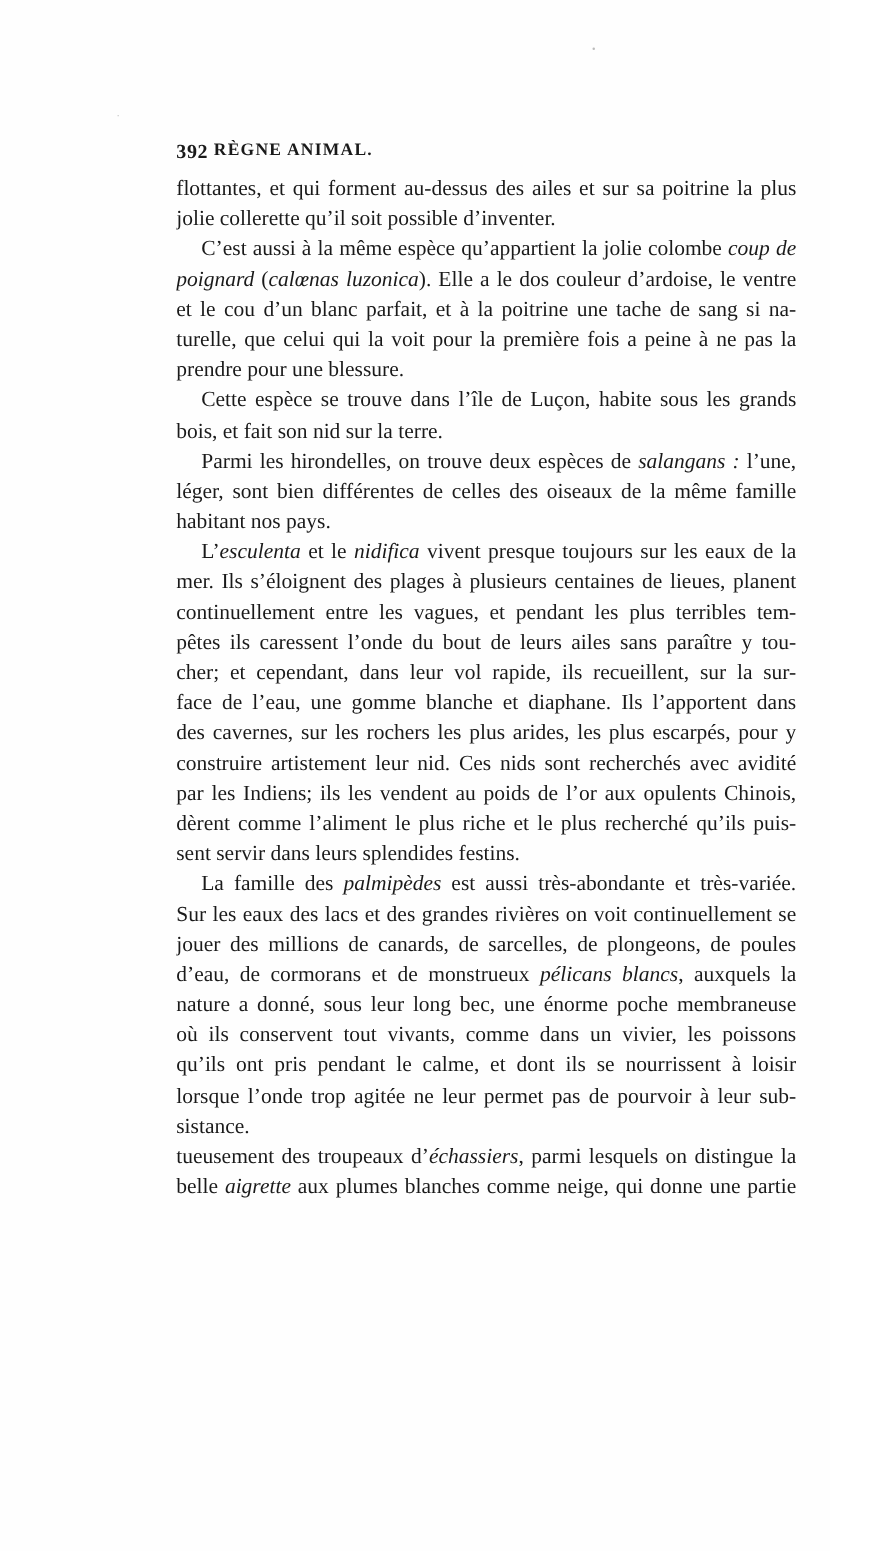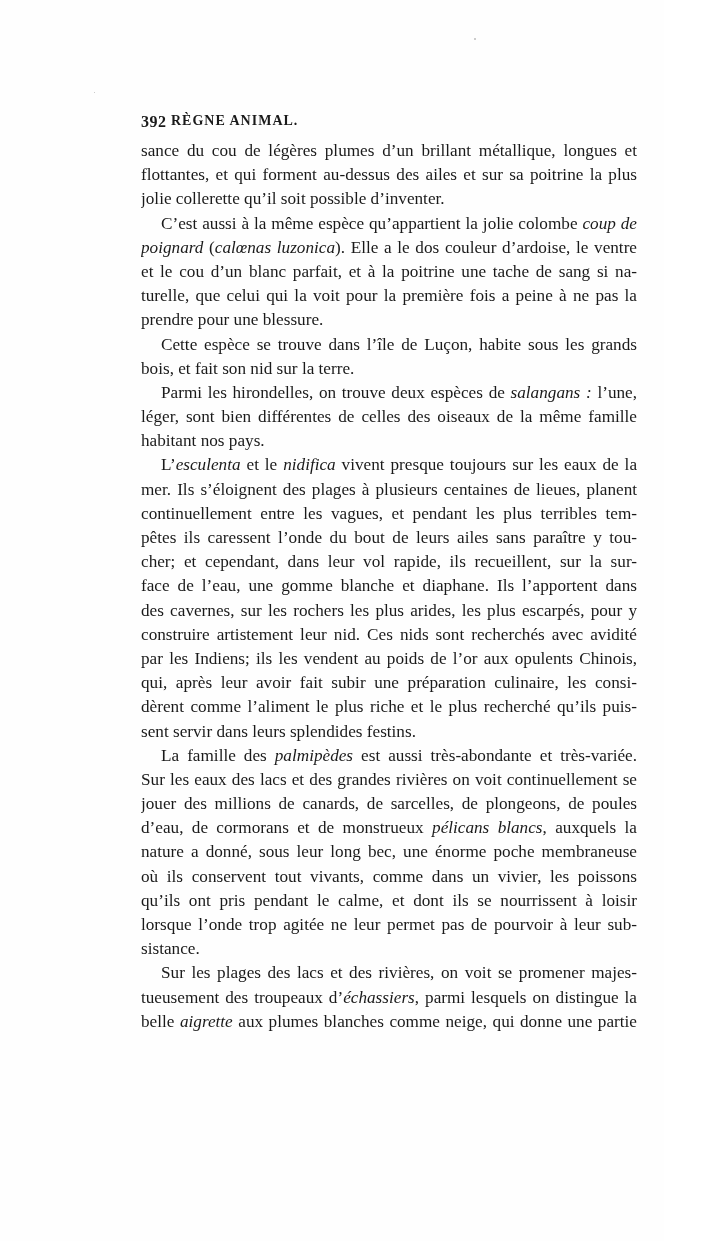--- a/index.html
+++ b/index.html
@@ -24,21 +24,20 @@
 <div class="page">
   <div class="speck" style="left:474px;top:38px;"></div>
   <div class="speck" style="left:94px;top:92px;width:1px;height:1px;"></div>
 
   <div class="header">
     <span class="pagenum">392</span>
     <div class="running-title">RÈGNE ANIMAL.</div>
   </div>
 
   <div class="body" id="text-body">
-      <div class="line"><span>sance du cou de légères plumes d’un brillant métallique, longues et</span></div>
       <div class="line"><span>flottantes, et qui forment au-dessus des ailes et sur sa poitrine la plus</span></div>
       <div class="line last"><span>jolie collerette qu’il soit possible d’inventer.</span></div>
       <div class="line indent"><span>C’est aussi à la même espèce qu’appartient la jolie colombe </span><i>coup de</i></div>
       <div class="line"><i>poignard</i><span> (</span><i>calœnas luzonica</i><span>). Elle a le dos couleur d’ardoise, le ventre</span></div>
       <div class="line"><span>et le cou d’un blanc parfait, et à la poitrine une tache de sang si na-</span></div>
       <div class="line"><span>turelle, que celui qui la voit pour la première fois a peine à ne pas la</span></div>
       <div class="line last"><span>prendre pour une blessure.</span></div>
       <div class="line indent"><span>Cette espèce se trouve dans l’île de Luçon, habite sous les grands</span></div>
       <div class="line last"><span>bois, et fait son nid sur la terre.</span></div>
       <div class="line indent"><span>Parmi les hirondelles, on trouve deux espèces de </span><i>salangans :</i><span> l’une,</span></div>
@@ -46,29 +45,27 @@
       <div class="line last"><span>habitant nos pays.</span></div>
       <div class="line indent"><span>L’</span><i>esculenta</i><span> et le </span><i>nidifica</i><span> vivent presque toujours sur les eaux de la</span></div>
       <div class="line"><span>mer. Ils s’éloignent des plages à plusieurs centaines de lieues, planent</span></div>
       <div class="line"><span>continuellement entre les vagues, et pendant les plus terribles tem-</span></div>
       <div class="line"><span>pêtes ils caressent l’onde du bout de leurs ailes sans paraître y tou-</span></div>
       <div class="line"><span>cher; et cependant, dans leur vol rapide, ils recueillent, sur la sur-</span></div>
       <div class="line"><span>face de l’eau, une gomme blanche et diaphane. Ils l’apportent dans</span></div>
       <div class="line"><span>des cavernes, sur les rochers les plus arides, les plus escarpés, pour y</span></div>
       <div class="line"><span>construire artistement leur nid. Ces nids sont recherchés avec avidité</span></div>
       <div class="line"><span>par les Indiens; ils les vendent au poids de l’or aux opulents Chinois,</span></div>
-      <div class="line"><span>qui, après leur avoir fait subir une préparation culinaire, les consi-</span></div>
       <div class="line"><span>dèrent comme l’aliment le plus riche et le plus recherché qu’ils puis-</span></div>
       <div class="line last"><span>sent servir dans leurs splendides festins.</span></div>
       <div class="line indent"><span>La famille des </span><i>palmipèdes</i><span> est aussi très-abondante et très-variée.</span></div>
       <div class="line"><span>Sur les eaux des lacs et des grandes rivières on voit continuellement se</span></div>
       <div class="line"><span>jouer des millions de canards, de sarcelles, de plongeons, de poules</span></div>
       <div class="line"><span>d’eau, de cormorans et de monstrueux </span><i>pélicans blancs</i><span>, auxquels la</span></div>
       <div class="line"><span>nature a donné, sous leur long bec, une énorme poche membraneuse</span></div>
       <div class="line"><span>où ils conservent tout vivants, comme dans un vivier, les poissons</span></div>
       <div class="line"><span>qu’ils ont pris pendant le calme, et dont ils se nourrissent à loisir</span></div>
       <div class="line"><span>lorsque l’onde trop agitée ne leur permet pas de pourvoir à leur sub-</span></div>
       <div class="line last"><span>sistance.</span></div>
-      <div class="line indent"><span>Sur les plages des lacs et des rivières, on voit se promener majes-</span></div>
       <div class="line"><span>tueusement des troupeaux d’</span><i>échassiers</i><span>, parmi lesquels on distingue la</span></div>
       <div class="line"><span>belle </span><i>aigrette</i><span> aux plumes blanches comme neige, qui donne une partie</span></div>
     </div>
 </div>
 
 </body></html>

